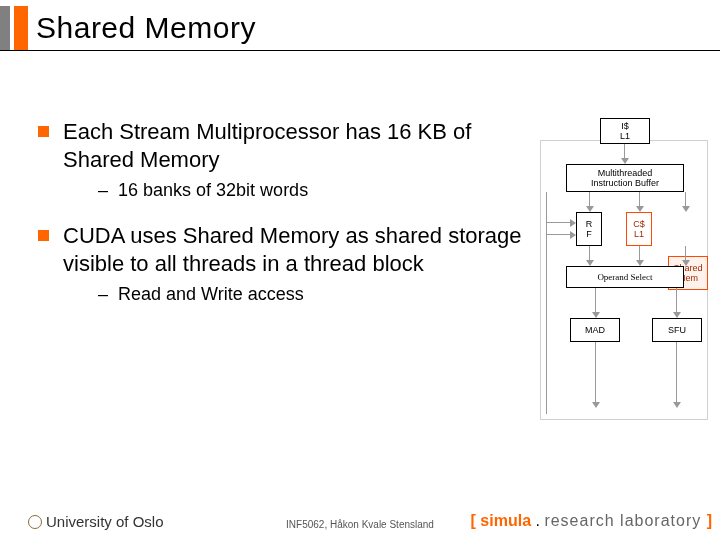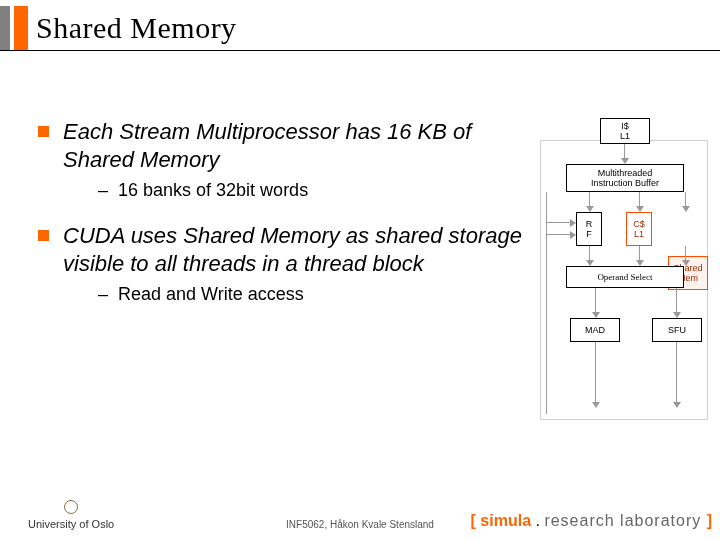--- a/index.html
+++ b/index.html
@@ -6,26 +6,26 @@
   html, body { width: 720px; height: 540px; font-family: Verdana, Geneva, sans-serif; background: #fff; color: #000; }
   .slide { width: 720px; height: 540px; position: relative; overflow: hidden; }
 
   
   .title-stripe { position: absolute; left: 0; top: 6px; width: 720px; height: 44px; }
   .stripe-seg { position: absolute; top: 0; height: 44px; }
   .stripe-gray  { left: 0;  width: 10px; background: #808080; }
   .stripe-gap1  { left: 10px; width: 4px;  background: #fff; }
   .stripe-orange{ left: 14px; width: 14px; background: #ff6600; }
   .stripe-gap2  { left: 28px; width: 8px;  background: #fff; }
-  .title-text   { position: absolute; left: 36px; top: 0; height: 44px; line-height: 44px; font-size: 30px; letter-spacing: 0.5px; font-family: Liberation Serif, serif; }
+  .title-text   { position: absolute; left: 36px; top: 0; height: 44px; line-height: 44px; font-size: 30px; letter-spacing: 0.5px; }
   .title-rule   { position: absolute; left: 0; top: 50px; width: 720px; height: 1px; background: #000; }
 
   
   .body { position: absolute; left: 38px; top: 118px; width: 490px; }
-  .top-bullet { display: flex; gap: 14px; margin-bottom: 6px; font-style: italic; }
+  .top-bullet { display: flex; gap: 14px; margin-bottom: 6px; }
   .sq { width: 11px; height: 11px; background: #ff6600; flex: 0 0 11px; margin-top: 8px; }
   .top-bullet .txt { font-size: 22px; line-height: 1.25; }
   .sub-bullet { margin: 6px 0 20px 60px; display: flex; gap: 10px; }
   .dash { flex: 0 0 auto; font-size: 18px; line-height: 1.3; }
   .sub-bullet .txt { font-size: 18px; line-height: 1.3; }
 
   
   .diagram { position: absolute; left: 540px; top: 118px; width: 170px; }
   .dg-outline { position: absolute; left: 0; top: 22px; width: 168px; height: 280px; border: 1px solid #d0d0d0; }
 
@@ -34,21 +34,21 @@
   .box.shared { border-color: #ff4800; color: #a02a00; background: #fff2ec; margin-top: 44px; }
   .box span { white-space: pre; }
 
   
   .arr { position: absolute; background: #999; }
   .arr-head-d { width: 0; height: 0; border-left: 4px solid transparent; border-right: 4px solid transparent; border-top: 6px solid #999; position: absolute; }
   .arr-head-r { width: 0; height: 0; border-top: 4px solid transparent; border-bottom: 4px solid transparent; border-left: 6px solid #999; position: absolute; }
 
   
   .footer { position: absolute; left: 0; bottom: 10px; width: 720px; height: 20px; }
-  .footer-left { position: absolute; left: 28px; bottom: 0; font-size: 11px; color: #333; display: flex; align-items: center; gap: 4px; flex-direction: column; }
+  .footer-left { position: absolute; left: 28px; bottom: 0; font-size: 15px; color: #333; display: flex; align-items: center; gap: 4px; }
   .seal { width: 14px; height: 14px; border-radius: 50%; border: 1px solid #8a6d3b; display: inline-block; }
   .footer-mid { position: absolute; left: 0; right: 0; bottom: 0; text-align: center; font-size: 10px; color: #555; }
   .footer-right { position: absolute; right: 8px; bottom: 0; font-size: 16px; }
   .footer-right .br { color: #ff6600; font-weight: bold; }
   .footer-right .sim { color: #ff6600; font-weight: bold; }
   .footer-right .dot { color: #000; }
   .footer-right .lab { color: #666; letter-spacing: 1px; }
 </style>
 </head>
 <body>

